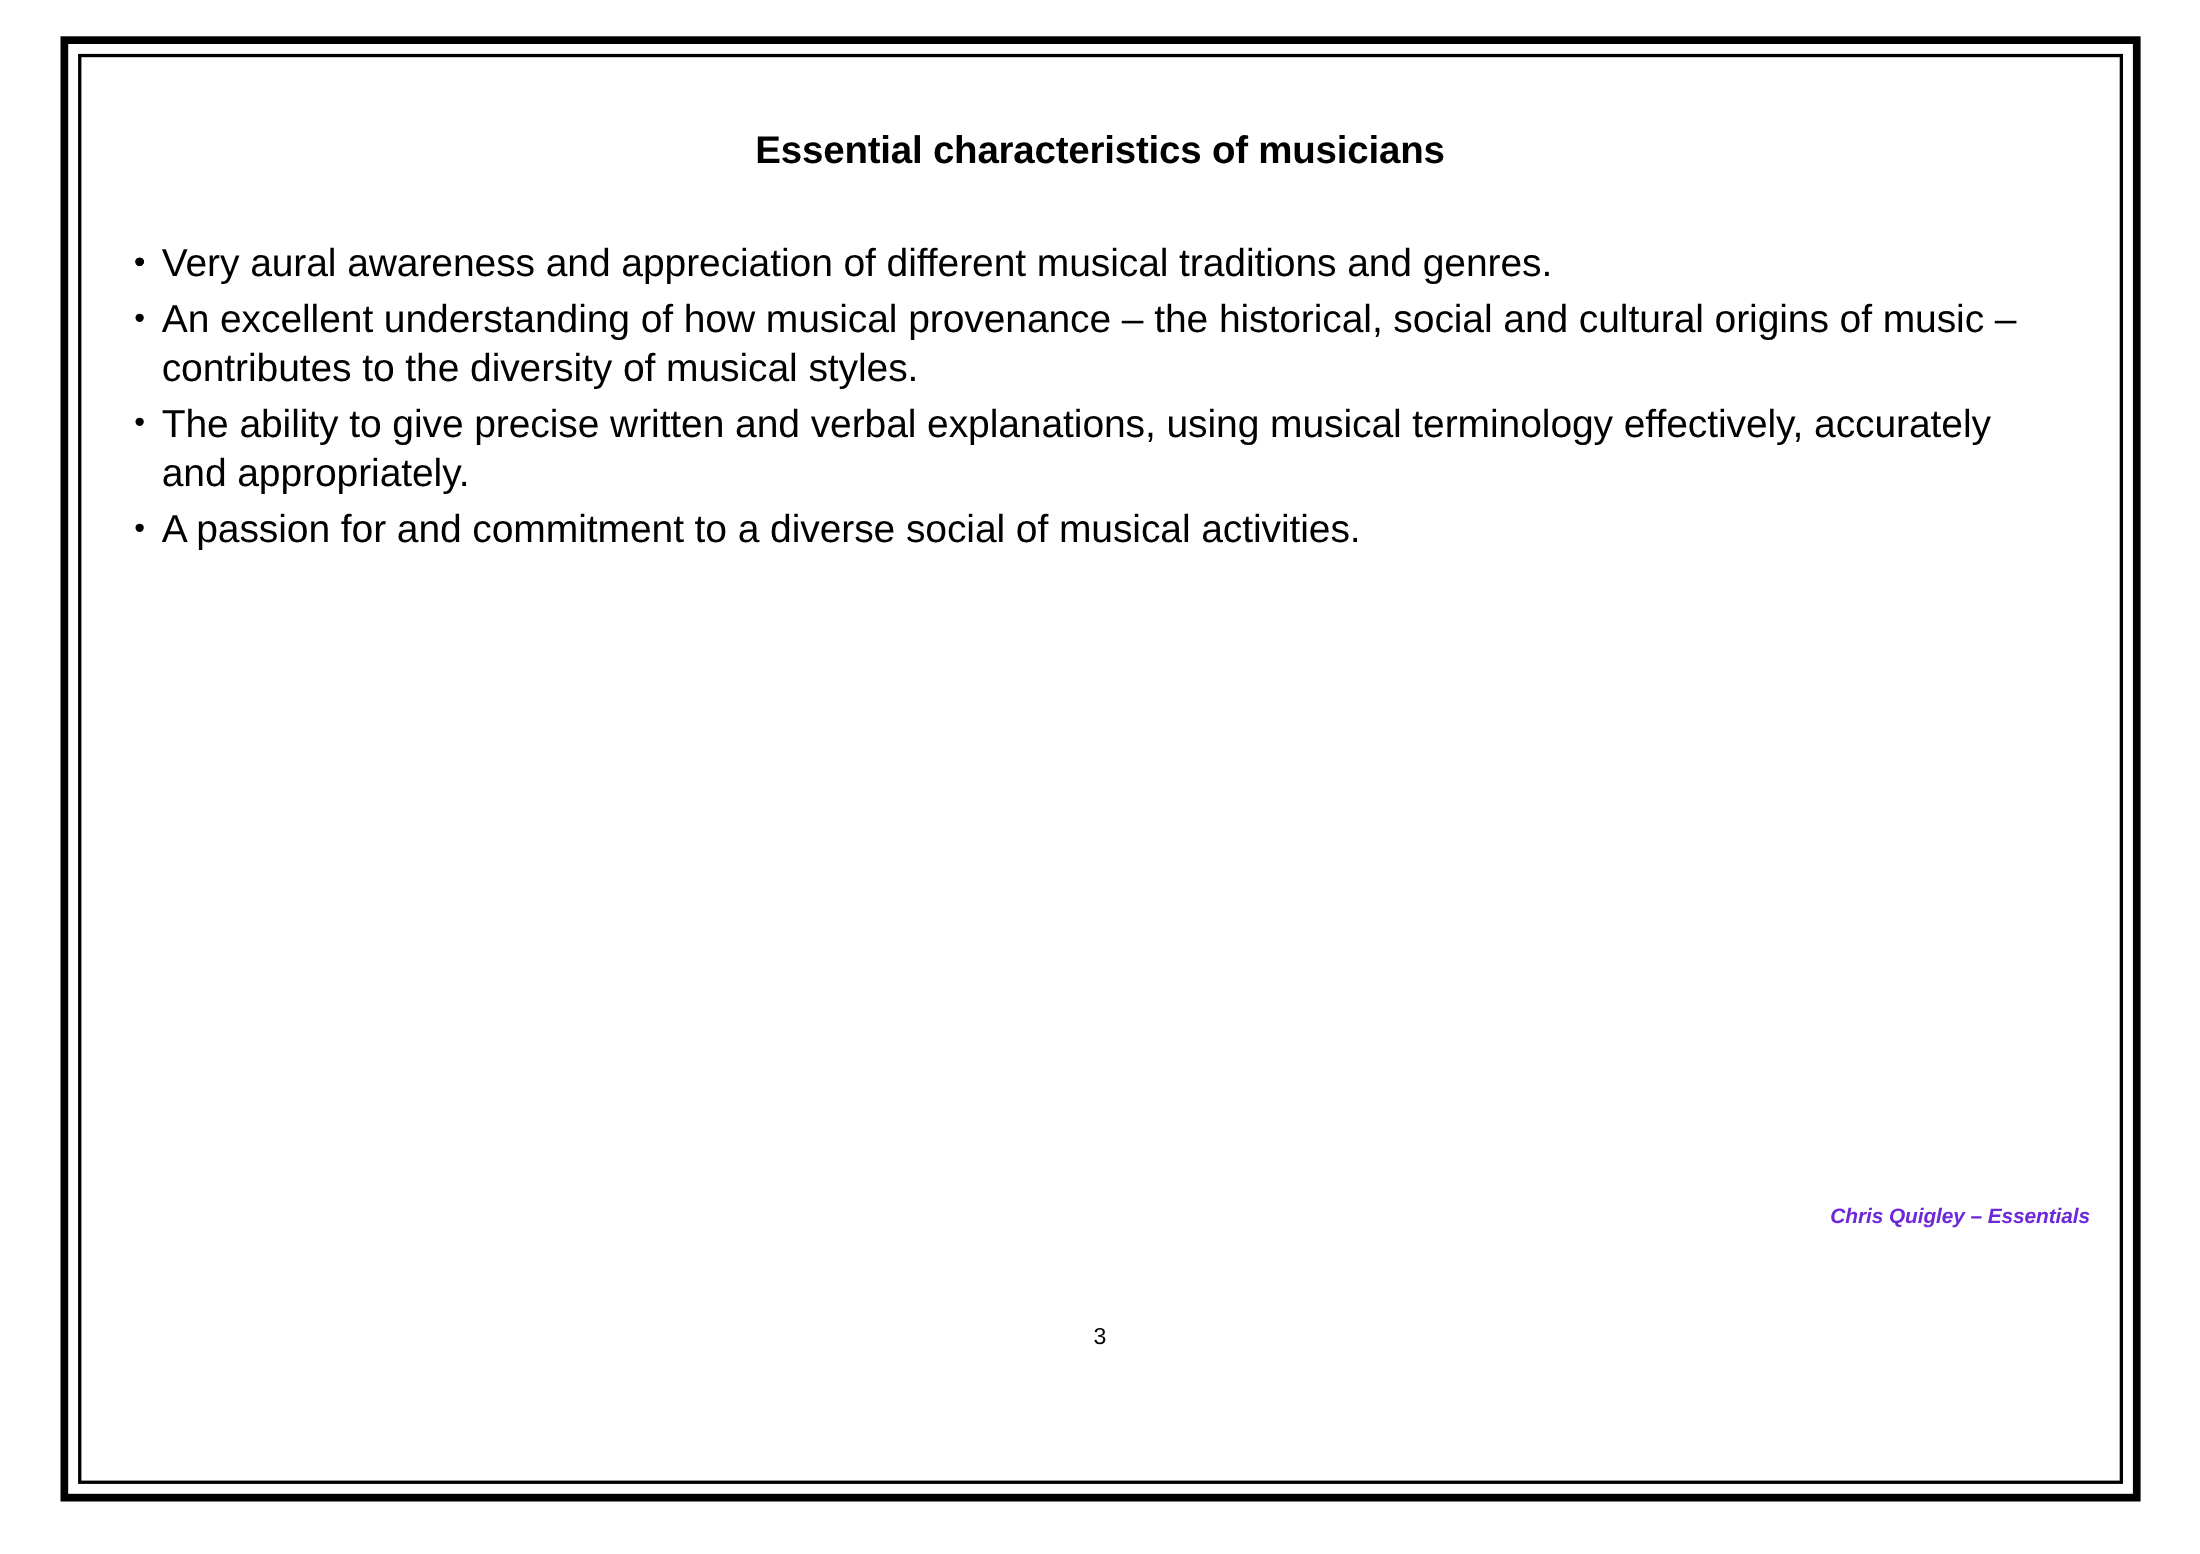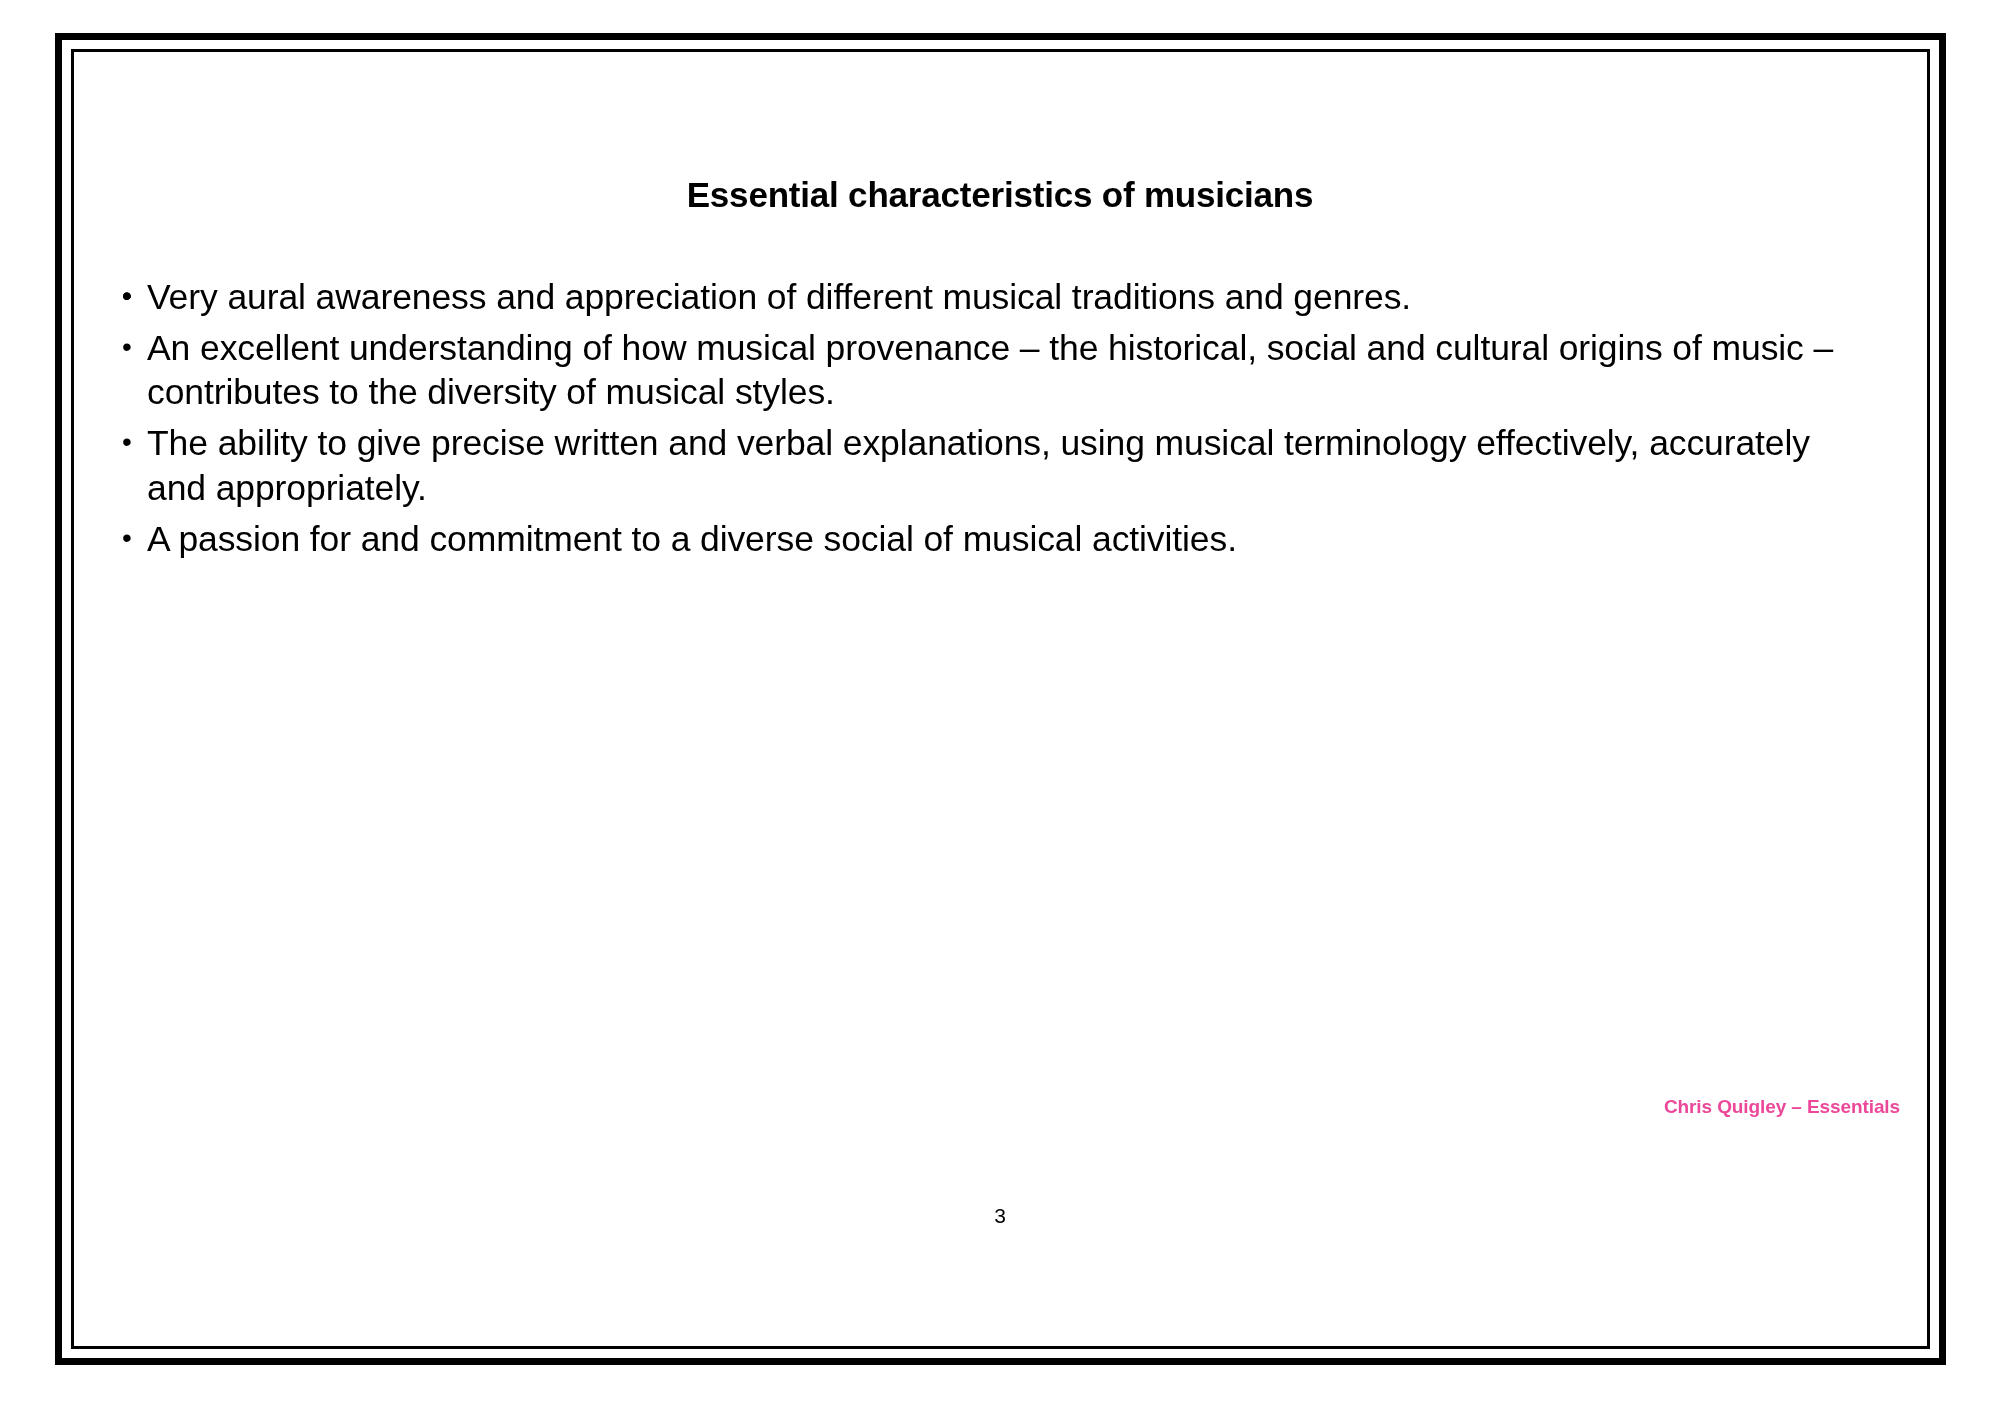--- a/index.html
+++ b/index.html
@@ -47,21 +47,21 @@
     top: 70px;
     width: 1820px;
     height: 1260px;
     box-sizing: border-box;
   }
   .slide-title {
     text-align: center;
     font-size: 35px;
     font-weight: bold;
     letter-spacing: -0.2px;
-    margin-top: 105px;
+    margin-top: 47px;
     color: #000000;
   }
   .bullet-list {
     list-style: none;
     margin: 0;
     padding: 0;
     margin-top: 60px;
   }
   .bullet-item {
     position: relative;
@@ -78,22 +78,23 @@
     left: 32px;
     top: 0;
     font-size: 28px;
     line-height: 1.47;
   }
   .attribution {
     position: absolute;
     right: 10px;
     top: 1026px;
     font-size: 19px;
+    font-style: italic;
     font-weight: 600;
-    color: #ec4899;
+    color: #6d28d9;
     letter-spacing: -0.1px;
   }
   .page-number {
     position: absolute;
     left: 0;
     right: 0;
     top: 1134px;
     text-align: center;
     font-size: 21px;
     color: #000000;

